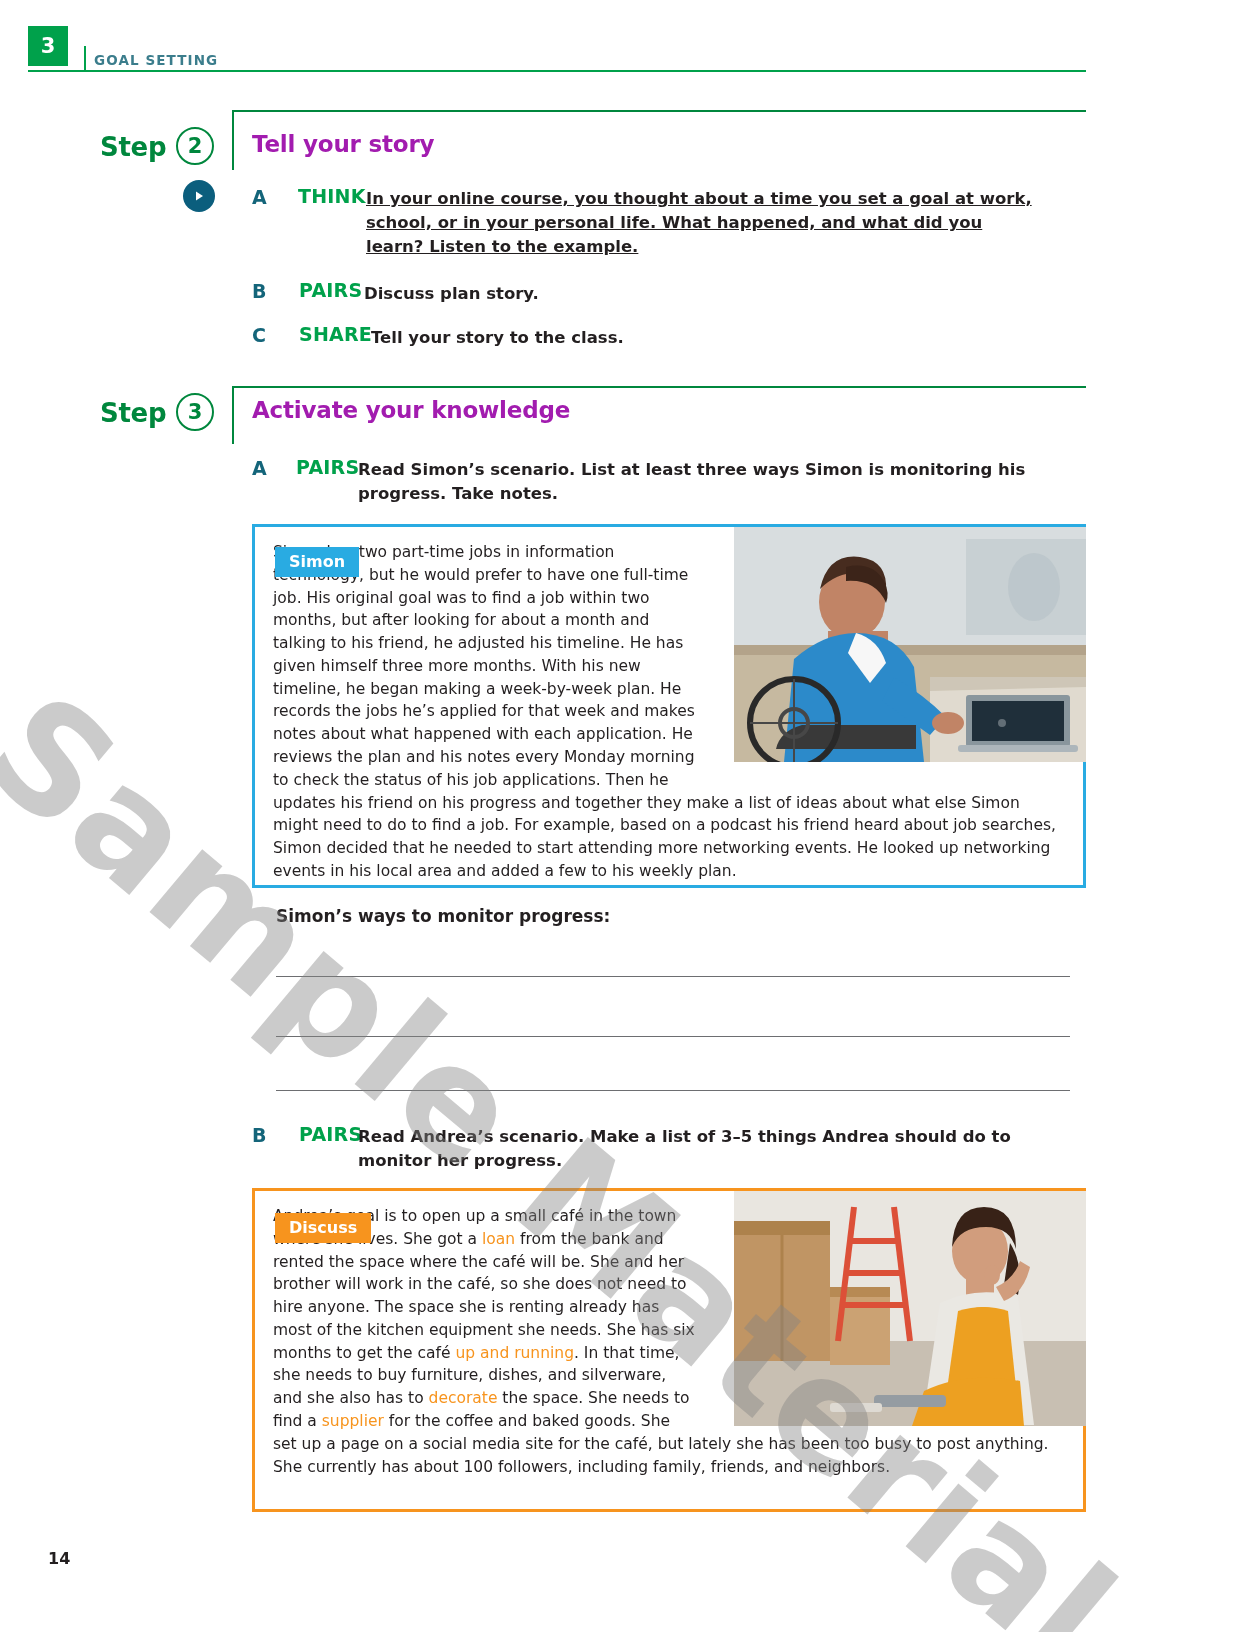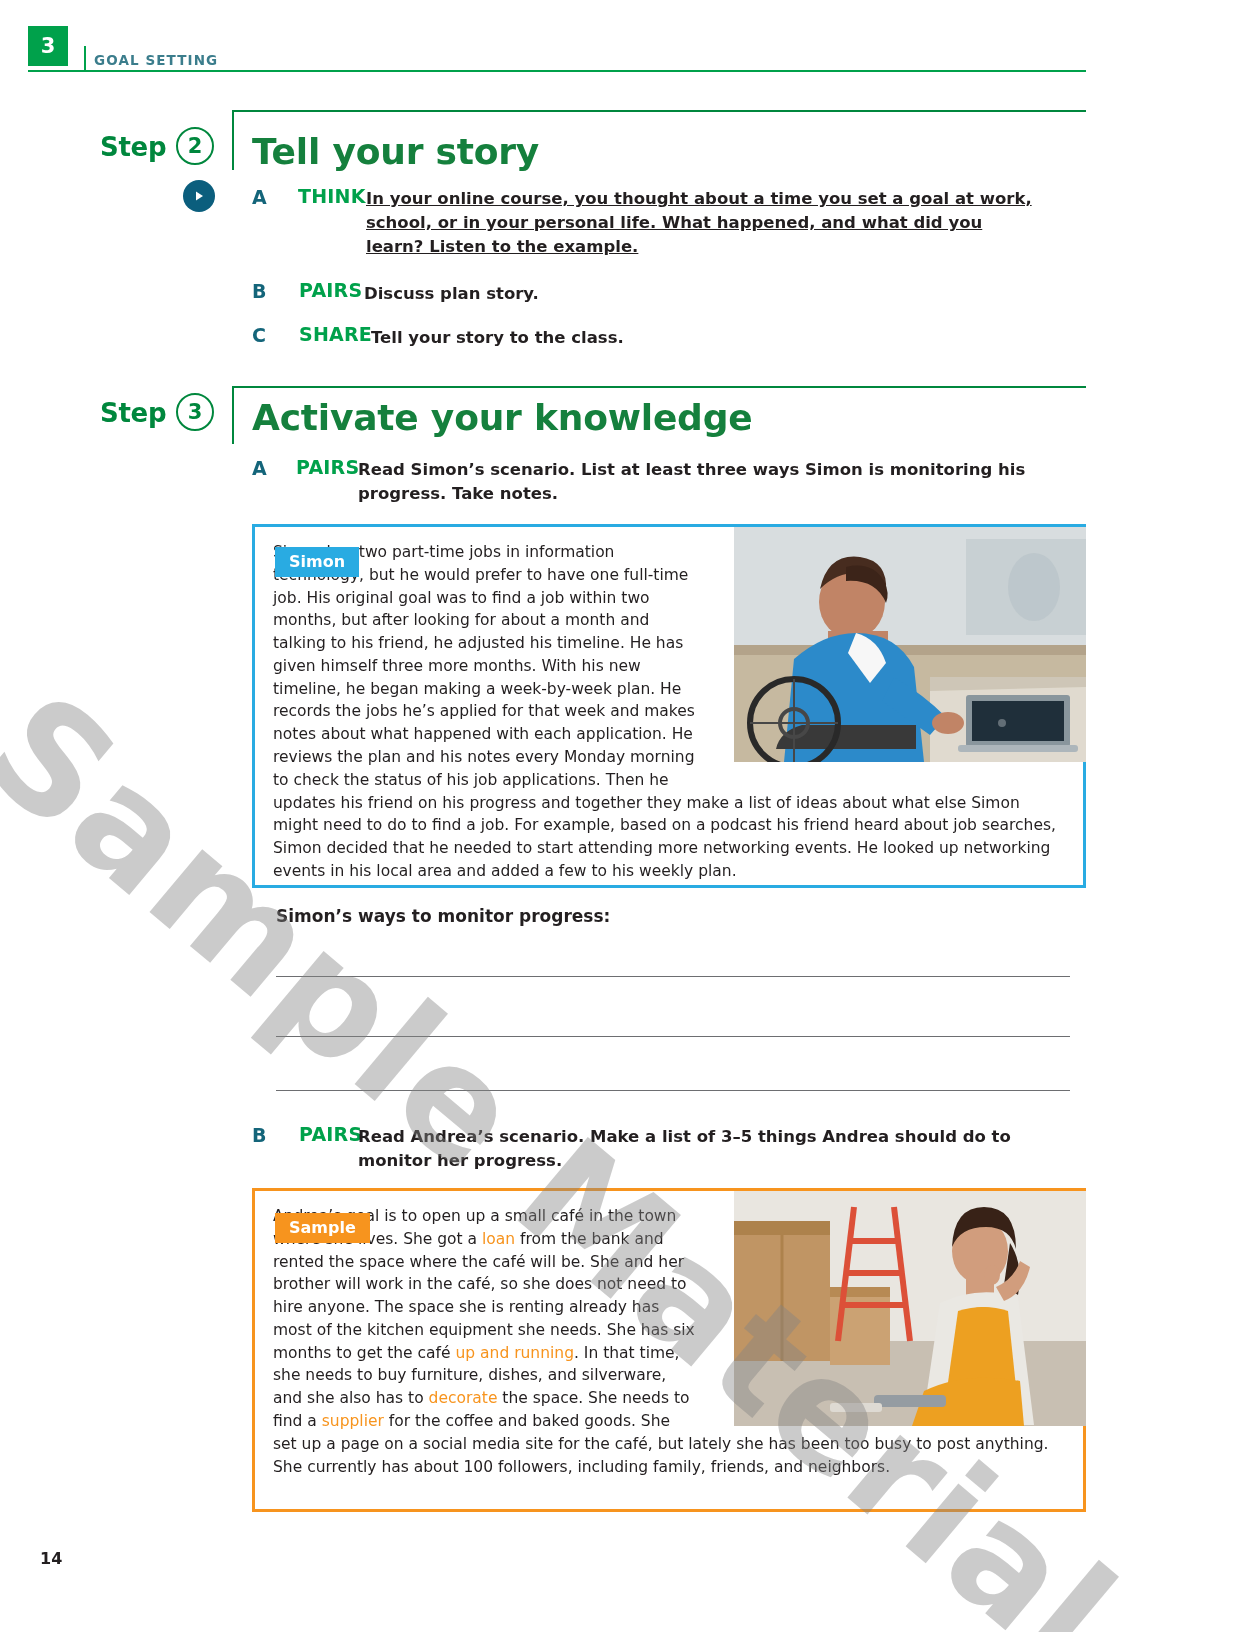--- a/index.html
+++ b/index.html
@@ -91,23 +91,23 @@
     height: 2px;
     background: #00873d;
   }
   .step-rule-left {
     position: absolute;
     width: 2px;
     background: #00873d;
   }
   .step-heading {
     position: absolute;
-    font-size: 36px;
-    font-weight: bold;
-    color: #15803d;
+    font-size: 23px;
+    font-weight: bold;
+    color: #a21caf;
     letter-spacing: -0.2px;
   }
 
   
   .ex-letter {
     position: absolute;
     font-size: 19px;
     font-weight: bold;
     color: #14657a;
   }
@@ -209,21 +209,21 @@
     color: #231f20;
   }
   .answer-line {
     position: absolute;
     height: 1px;
     background: #6d6e71;
   }
 
   .page-number {
     position: absolute;
-    left: 40px;
+    left: 48px;
     top: 1549px;
     font-size: 16px;
     font-weight: bold;
     color: #231f20;
   }
 
   
   .watermark {
     position: absolute;
     left: -30px;
@@ -365,21 +365,21 @@
         <path d="M238 132 l0 -14 q10 -4 22 0 l0 14 z" fill="#f5a623"></path>
         <path d="M190 200 q40 -20 96 -10 l4 45 l-112 0 z" fill="#f5a623"></path>
         <path d="M262 96 q18 -8 24 -26 l10 6 q-6 26 -26 34 z" fill="#d8a382"></path>
         <ellipse cx="258" cy="84" rx="8" ry="10" fill="#d8a382"></ellipse>
       </g>
       <rect x="140" y="204" width="72" height="12" rx="4" fill="#9aa2a8"></rect>
       <rect x="96" y="212" width="52" height="9" rx="3" fill="#e6e2da"></rect>
       <rect x="0" y="0" width="352" height="235" fill="#000" opacity="0.03"></rect>
     </svg>
   </div>
-  <div class="name-tag andrea" style="left:20px; top:22px;">Sample</div>
+  <div class="name-tag andrea" style="left:20px; top:22px;">Discuss</div>
   <div class="scenario-text" id="andrea-text"><div style="float: right; width: 368px; height: 216px;"></div><span>Andrea’s goal is to open up a small café in the town where she lives. She got a </span><span class="hl-orange">loan</span><span> from the bank and rented the space where the café will be. She and her brother will work in the café, so she does not need to hire anyone. The space she is renting already has most of the kitchen equipment she needs. She has six months to get the café </span><span class="hl-orange">up and running</span><span>. In that time, she needs to buy furniture, dishes, and silverware, and she also has to </span><span class="hl-orange">decorate</span><span> the space. She needs to find a </span><span class="hl-orange">supplier</span><span> for the coffee and baked goods. She set up a page on a social media site for the café, but lately she has been too busy to post anything. She currently has about 100 followers, including family, friends, and neighbors.</span></div>
 </div>
 
 <div class="page-number">14</div>
 
 <div class="watermark">
   <span>Sample Material © Pearson 2025</span>
 </div>
 
 </body></html>

